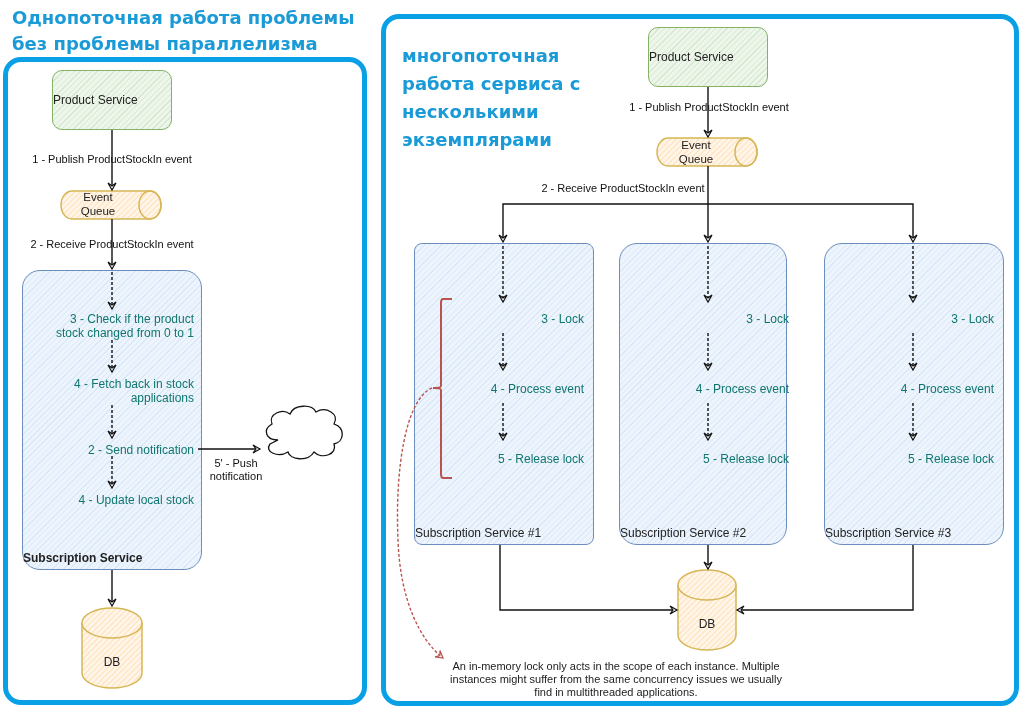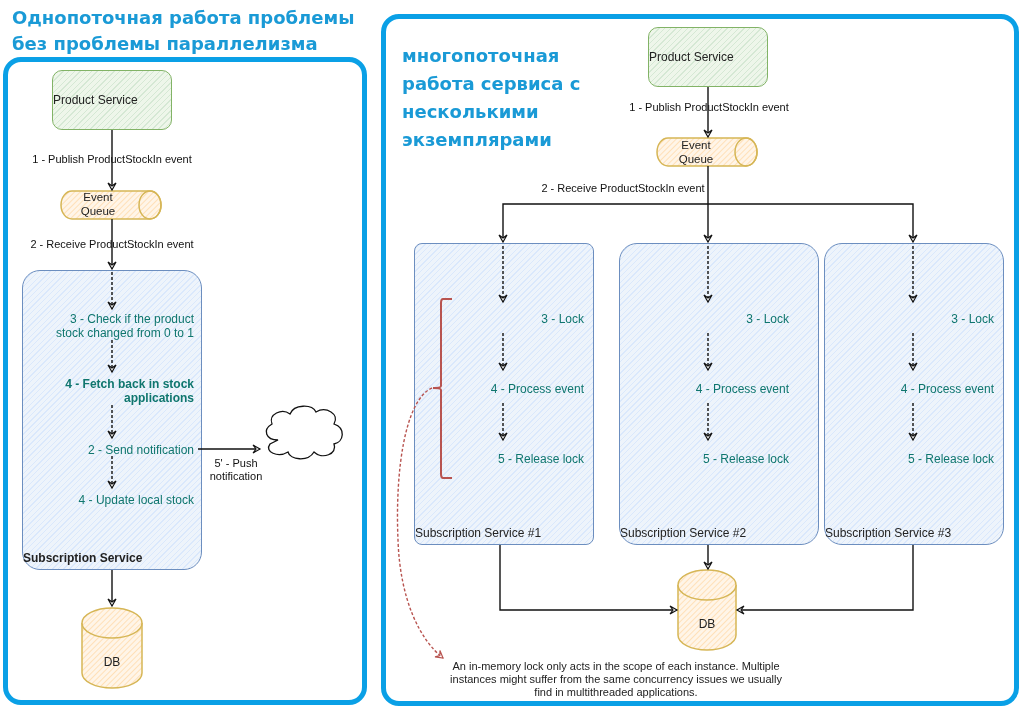--- a/index.html
+++ b/index.html
@@ -37,21 +37,21 @@
 </div>
 
 <div class="box hatch-blue" style="left:22px;top:270px;width:180px;height:300px;border-radius:18px;align-items:flex-end;padding-bottom:4px;font-weight:bold;">
   <span>Subscription Service</span>
 </div>
 
 <div class="step" style="left:30px;top:312px;width:164px;">
   <div>3 - Check if the product</div>
     <div>stock changed from 0 to 1</div>
 </div>
-<div class="step" style="left:30px;top:377px;width:164px;font-weight:bold;">
+<div class="step" style="left:30px;top:377px;width:164px;">
   <div>4 - Fetch back in stock</div>
     <div>applications</div>
 </div>
 <div class="step" style="left:30px;top:443px;width:164px;">
   <div>2 - Send notification</div>
 </div>
 <div class="step" style="left:30px;top:493px;width:164px;">
   <div>4 - Update local stock</div>
 </div>
 
@@ -62,21 +62,21 @@
     <div>notification</div>
 </div>
 
 <div class="box hatch-green" style="left:648px;top:27px;width:120px;height:60px;">
   <span>Product Service</span>
 </div>
 
 <div class="box hatch-blue" style="left:414px;top:243px;width:180px;height:302px;border-radius:8px;align-items:flex-end;padding-bottom:4px;">
   <span>Subscription Service #1</span>
 </div>
-<div class="box hatch-blue" style="left:619px;top:243px;width:200px;height:302px;border-radius:18px;align-items:flex-end;padding-bottom:4px;">
+<div class="box hatch-blue" style="left:619px;top:243px;width:168px;height:302px;border-radius:18px;align-items:flex-end;padding-bottom:4px;">
   <span>Subscription Service #2</span>
 </div>
 <div class="box hatch-blue" style="left:824px;top:243px;width:180px;height:302px;border-radius:18px;align-items:flex-end;padding-bottom:4px;">
   <span>Subscription Service #3</span>
 </div>
 
 <div class="step" style="left:424px;top:312px;width:160px;">3 - Lock</div>
 <div class="step" style="left:424px;top:382px;width:160px;">4 - Process event</div>
 <div class="step" style="left:424px;top:452px;width:160px;">5 - Release lock</div>
 <div class="step" style="left:629px;top:312px;width:160px;">3 - Lock</div>

